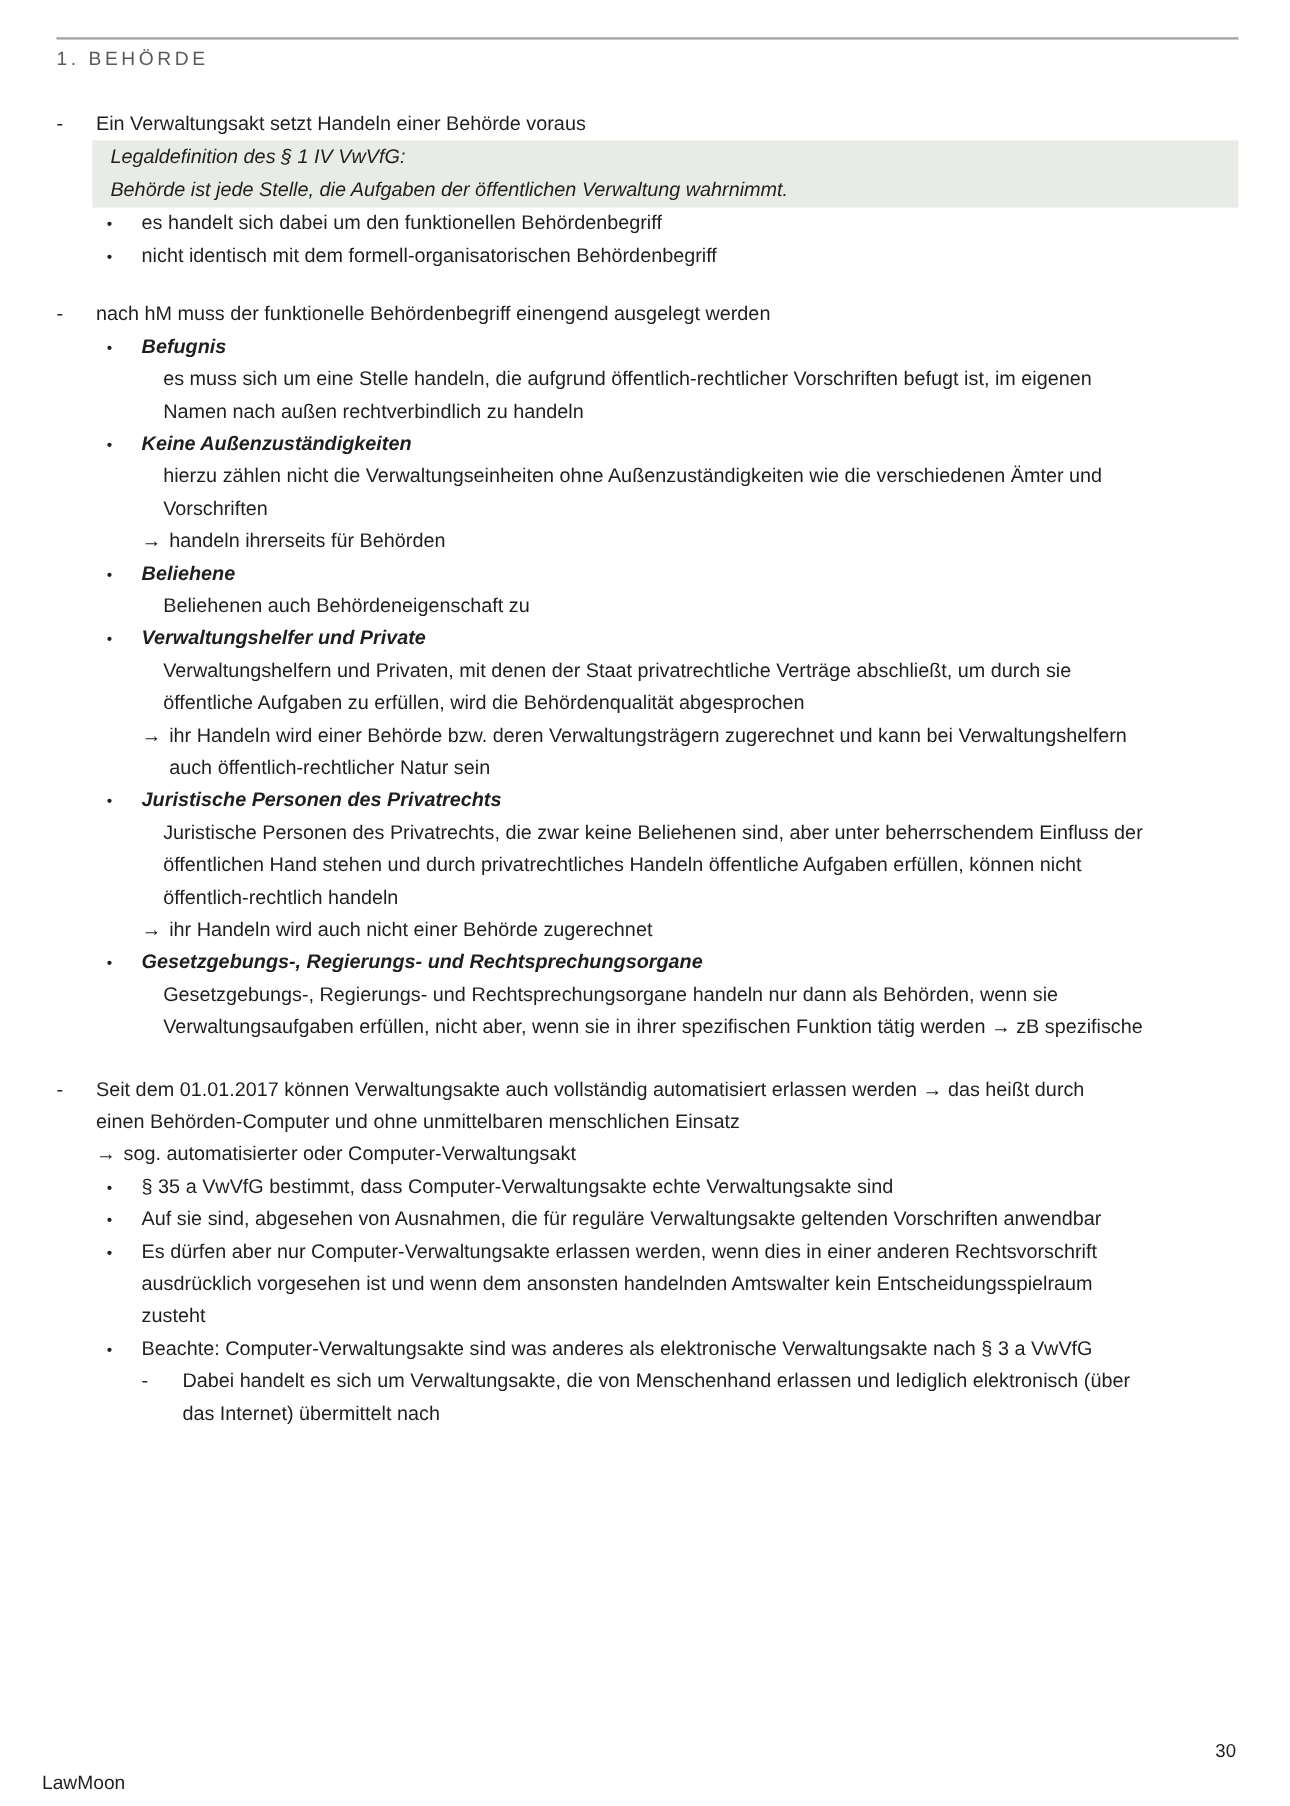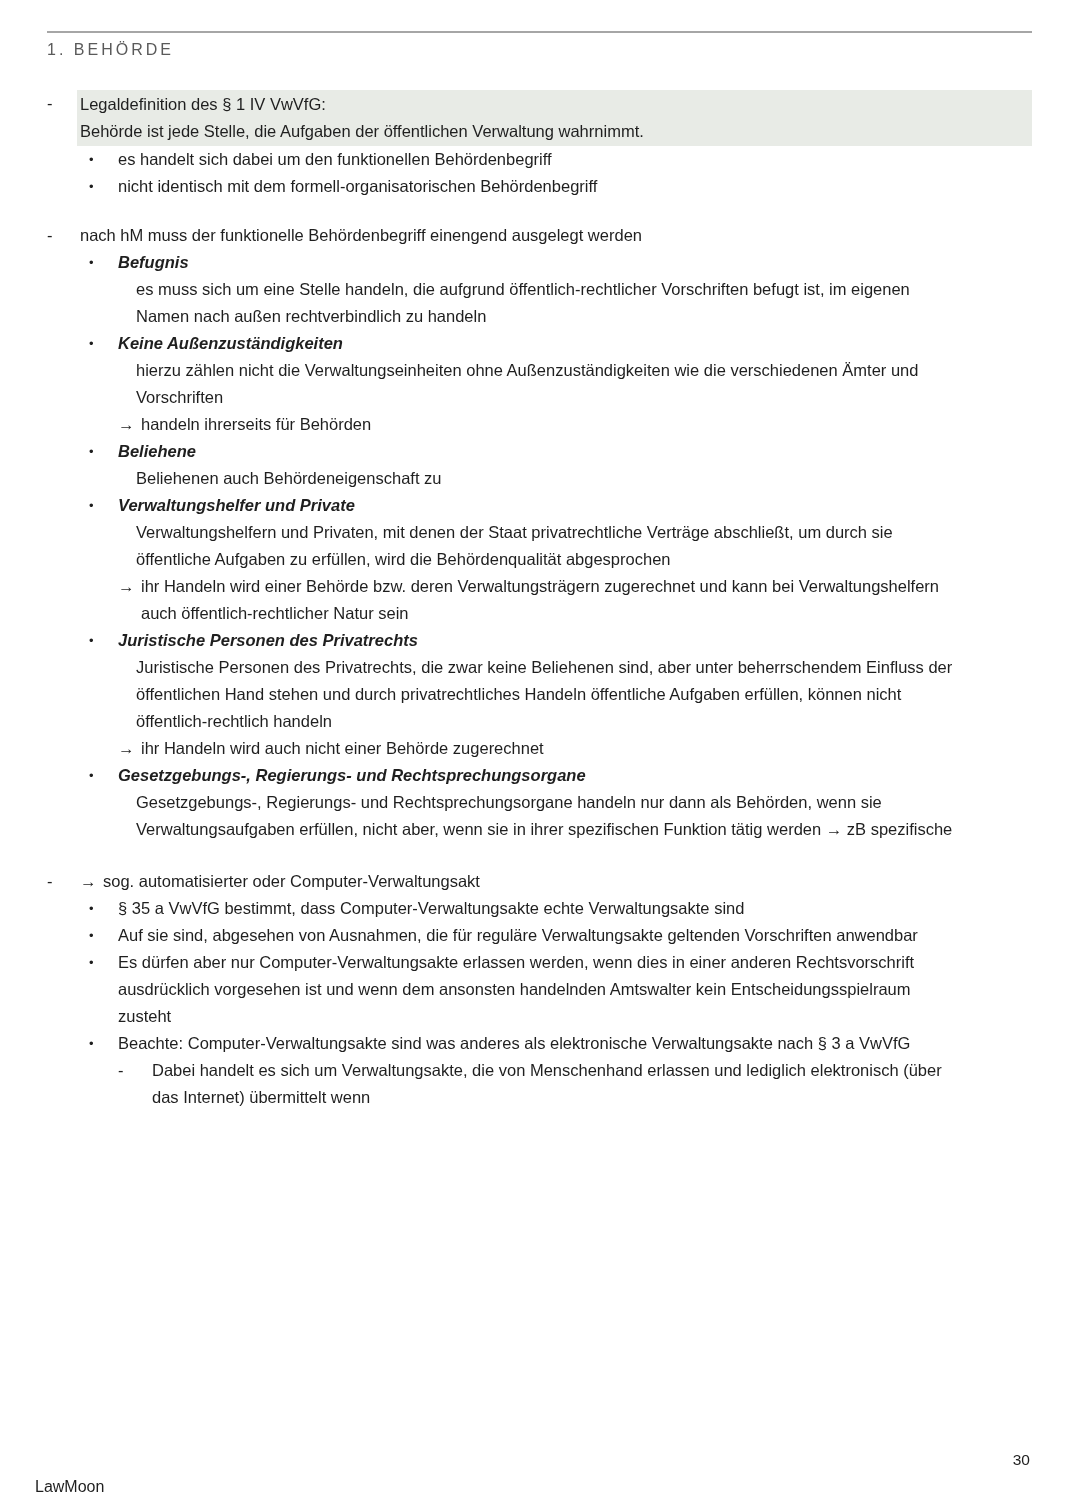--- a/index.html
+++ b/index.html
@@ -17,21 +17,21 @@
   }
   .tline { line-height:27px; }
   .dash-row { display:flex; }
   .dash-marker { flex:none; width:33px; }
   .dash-body { flex:1; min-width:0; }
   #block1 { margin-top:30px; }
   #block2 { margin-top:22px; }
   #block3 { margin-top:25px; }
   .highlight {
     background:var(--highlight-bg, #e8ebe6);
-    margin-left:-3px; padding:1px 6px 1px 3px;
+    margin-left:-3px; padding:1px 6px 1px 15px;font-style:italic;
   }
   .bullet-row { display:flex; }
   .bullet-marker { flex:none; width:38px; padding-left:9px; box-sizing:border-box; font-size:13px; }
   .topic-title { font-weight:bold; font-style:italic;text-align:center; }
   .topic-body { margin-left:56px; }
   .arrow-row { display:flex; }
   .arrow-indent { margin-left:38px; }
   .arrow-glyph { flex:none; width:23px; }
   .arrow-text { flex:1; min-width:0; }
   .sub-dash-row { display:flex; margin-left:38px; }
@@ -44,20 +44,21 @@
 
 <div class="page">
   <div class="content">
 
     <div class="top-rule"></div>
     <div class="section-title">1. BEHÖRDE</div>
 
     <div class="dash-row" id="block1">
       <div class="dash-marker">-</div>
       <div class="dash-body">
+        <div class="tline">Ein Verwaltungsakt setzt Handeln einer Behörde voraus</div>
         <div class="highlight">
             <div class="tline">Legaldefinition des § 1 IV VwVfG:</div>
             <div class="tline">Behörde ist jede Stelle, die Aufgaben der öffentlichen Verwaltung wahrnimmt.</div>
           </div>
         <div class="bullet-row">
           <div class="bullet-marker">•</div>
           <div class="tline">es handelt sich dabei um den funktionellen Behördenbegriff</div>
         </div>
         <div class="bullet-row">
           <div class="bullet-marker">•</div>
@@ -155,20 +156,24 @@
               <div class="tline">Verwaltungsaufgaben erfüllen, nicht aber, wenn sie in ihrer spezifischen Funktion tätig werden → zB spezifische</div>
             </div>
         </div>
 
       </div>
     </div>
 
     <div class="dash-row" id="block3">
       <div class="dash-marker">-</div>
       <div class="dash-body">
+        <div>
+            <div class="tline">Seit dem 01.01.2017 können Verwaltungsakte auch vollständig automatisiert erlassen werden → das heißt durch</div>
+            <div class="tline">einen Behörden-Computer und ohne unmittelbaren menschlichen Einsatz</div>
+          </div>
         <div class="arrow-row">
           <div class="arrow-glyph">→</div>
           <div class="arrow-text">
               <div class="tline">sog. automatisierter oder Computer-Verwaltungsakt</div>
             </div>
         </div>
 
         <div class="bullet-row">
           <div class="bullet-marker">•</div>
           <div>
@@ -193,21 +198,21 @@
           <div class="bullet-marker">•</div>
           <div>
               <div class="tline">Beachte: Computer-Verwaltungsakte sind was anderes als elektronische Verwaltungsakte nach § 3 a VwVfG</div>
             </div>
         </div>
 
         <div class="sub-dash-row">
           <div class="sub-dash-marker">-</div>
           <div>
               <div class="tline">Dabei handelt es sich um Verwaltungsakte, die von Menschenhand erlassen und lediglich elektronisch (über</div>
-              <div class="tline">das Internet) übermittelt wenn</div>
+              <div class="tline">das Internet) übermittelt nach</div>
             </div>
         </div>
 
       </div>
     </div>
 
   </div>
 
   <div class="footer-page-num">30</div>
   <div class="footer-brand">LawMoon</div>

